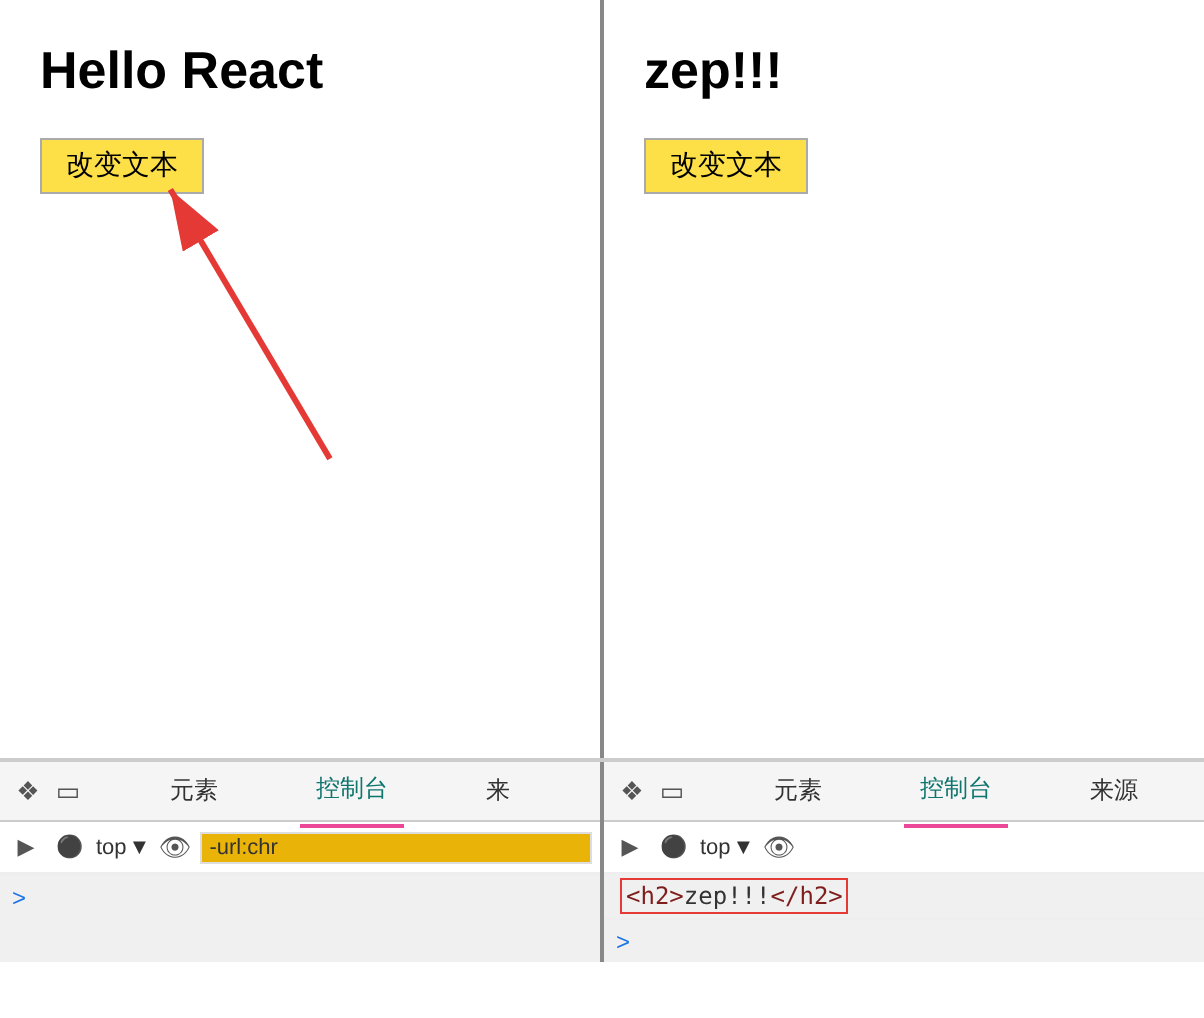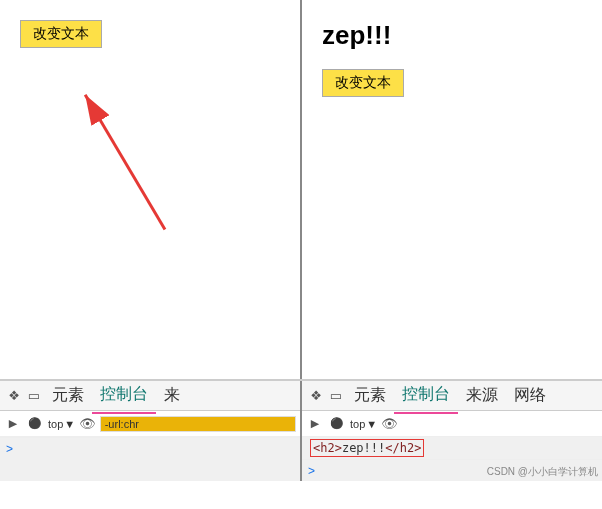--- a/index.html
+++ b/index.html
@@ -91,27 +91,28 @@
       align-items: center;
       justify-content: center;
       cursor: pointer;
       color: #555;
       font-size: 13px;
       flex-shrink: 0;
     }
 
     .devtools-tab {
       padding: 17px 8px;
-      font-size: 16px;
+      font-size: 12px;
       color: #333;
       cursor: pointer;
       height: 100%;
       display: flex;
       align-items: center;
       white-space: nowrap;
+      margin-left: 33px;
     }
 
     .devtools-tab.active {
       border-bottom: 2px solid #ec4899;
       color: #0f766e;
     }
 
     .devtools-toolbar {
       display: flex;
       align-items: center;
@@ -199,20 +200,21 @@
       font-size: 10px;
       color: #888;
     }
   </style>
 </head>
 <body>
 
 <div class="main-content">
 
   <div class="panel panel-left">
+    <h1 class="panel-title">Hello React</h1>
     <button class="btn-change">改变文本</button>
     
     <svg class="arrow-overlay" viewBox="0 0 260 380">
       <defs>
         <marker id="arrowhead" markerWidth="10" markerHeight="7" refX="10" refY="3.5" orient="auto">
           <polygon points="0 0, 10 3.5, 0 7" fill="#e53935"></polygon>
         </marker>
       </defs>
       <line x1="145" y1="230" x2="65" y2="95" stroke="#e53935" stroke-width="3" marker-end="url(#arrowhead)"></line>
     </svg>
@@ -276,16 +278,15 @@
     <div class="devtools-code">
       <span class="code-highlight">
         <span class="code-tag">&lt;h2&gt;</span><span>zep!!!</span><span class="code-tag">&lt;/h2&gt;</span>
       </span>
     </div>
 
     <div class="devtools-prompt">
       <span class="prompt-arrow">&gt;</span>
     </div>
 
-    <div class="watermark">CSDN @小小白学计算机</div>
   </div>
 
 </div>
 
 </body></html>

